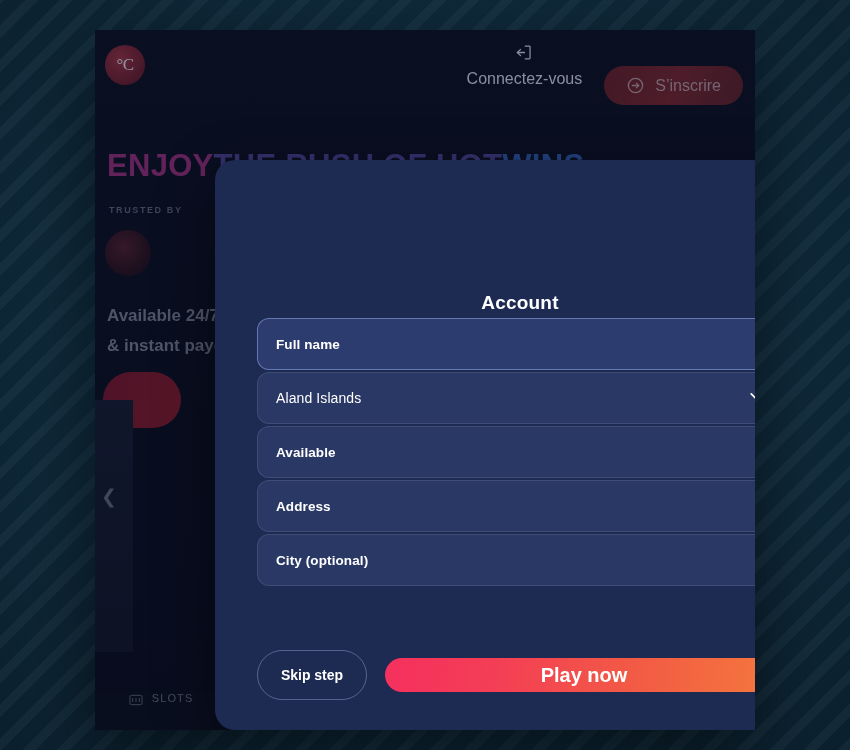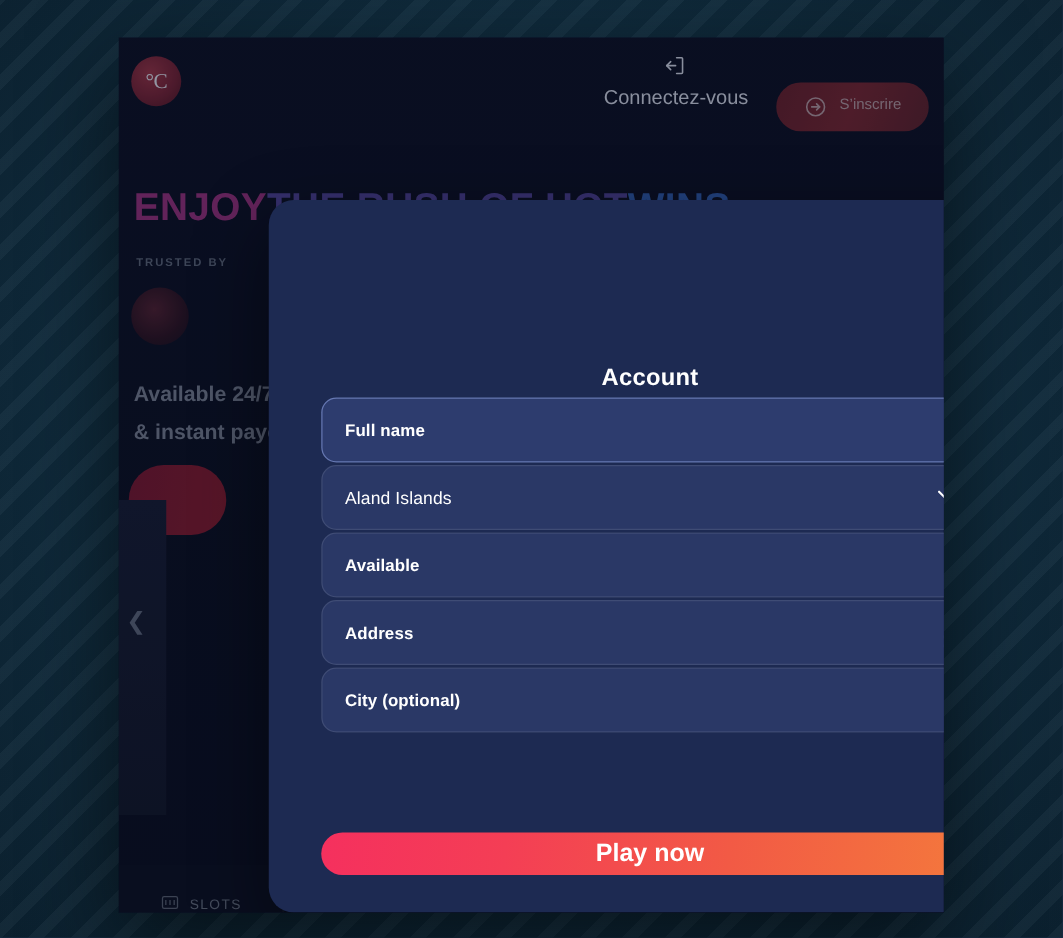--- a/index.html
+++ b/index.html
@@ -74,24 +74,24 @@
   .header-right {
     margin-left: auto; display: flex; align-items: center; gap: 22px;
   }
   .login-btn {
     display: flex; align-items: center; gap: 8px;
     color: #c2c8d6; font-size: 16px; cursor: pointer; background: none; border: none;
     font-family: "Liberation Sans", sans-serif;
     flex-direction: column;
   }
   .signup-btn {
-    display: flex; align-items: flex-start; gap: 10px;
+    display: flex; align-items: flex-end; gap: 10px;
     padding: 10px 22px; border-radius: 22px;
     background: linear-gradient(110deg, #5e1f2c 0%, #6d2531 50%, #55202c 100%);
-    color: #a58e97; font-size: 12px; border: none; cursor: pointer;
+    color: #a58e97; font-size: 16px; border: none; cursor: pointer;
     font-family: "Liberation Sans", sans-serif;
     margin-top: 40px;
   }
   .icon-svg { display: block; }
 
   
   #hero {
     position: absolute;
     top: 70px; left: 0; right: 0; bottom: 38px;
     z-index: 1;
@@ -149,21 +149,21 @@
   
   #bottom-nav {
     position: absolute;
     left: 0; right: 0; bottom: 0; height: 38px;
     display: flex; align-items: center;
     z-index: 2;
     background: #0b1122;
   }
   .nav-item {
     flex: 1;
-    display: flex; align-items: flex-end; justify-content: center; gap: 8px;
+    display: flex; align-items: flex-start; justify-content: center; gap: 8px;
     color: #5f6878; font-size: 11px; letter-spacing: 1.1px;
     height: 100%; cursor: pointer;
     border-right: 1px solid rgba(255,255,255,0.055);
   }
   .nav-item:last-child { border-right: none; }
   .nav-ico { width: 16px; height: 16px; opacity: 0.85; }
 
   
   #modal-overlay {
     position: absolute;
@@ -369,19 +369,20 @@
           <span class="field-label">Address</span>
         </div>
 
         <div class="field">
           <span class="field-label">City (optional)</span>
         </div>
 
       </div>
 
       <div id="modal-actions">
+        <button id="skip-step">Skip step</button>
         <button id="play-now">Play now</button>
       </div>
 
     </div>
   </div>
 
 </div>
 
 </body></html>

